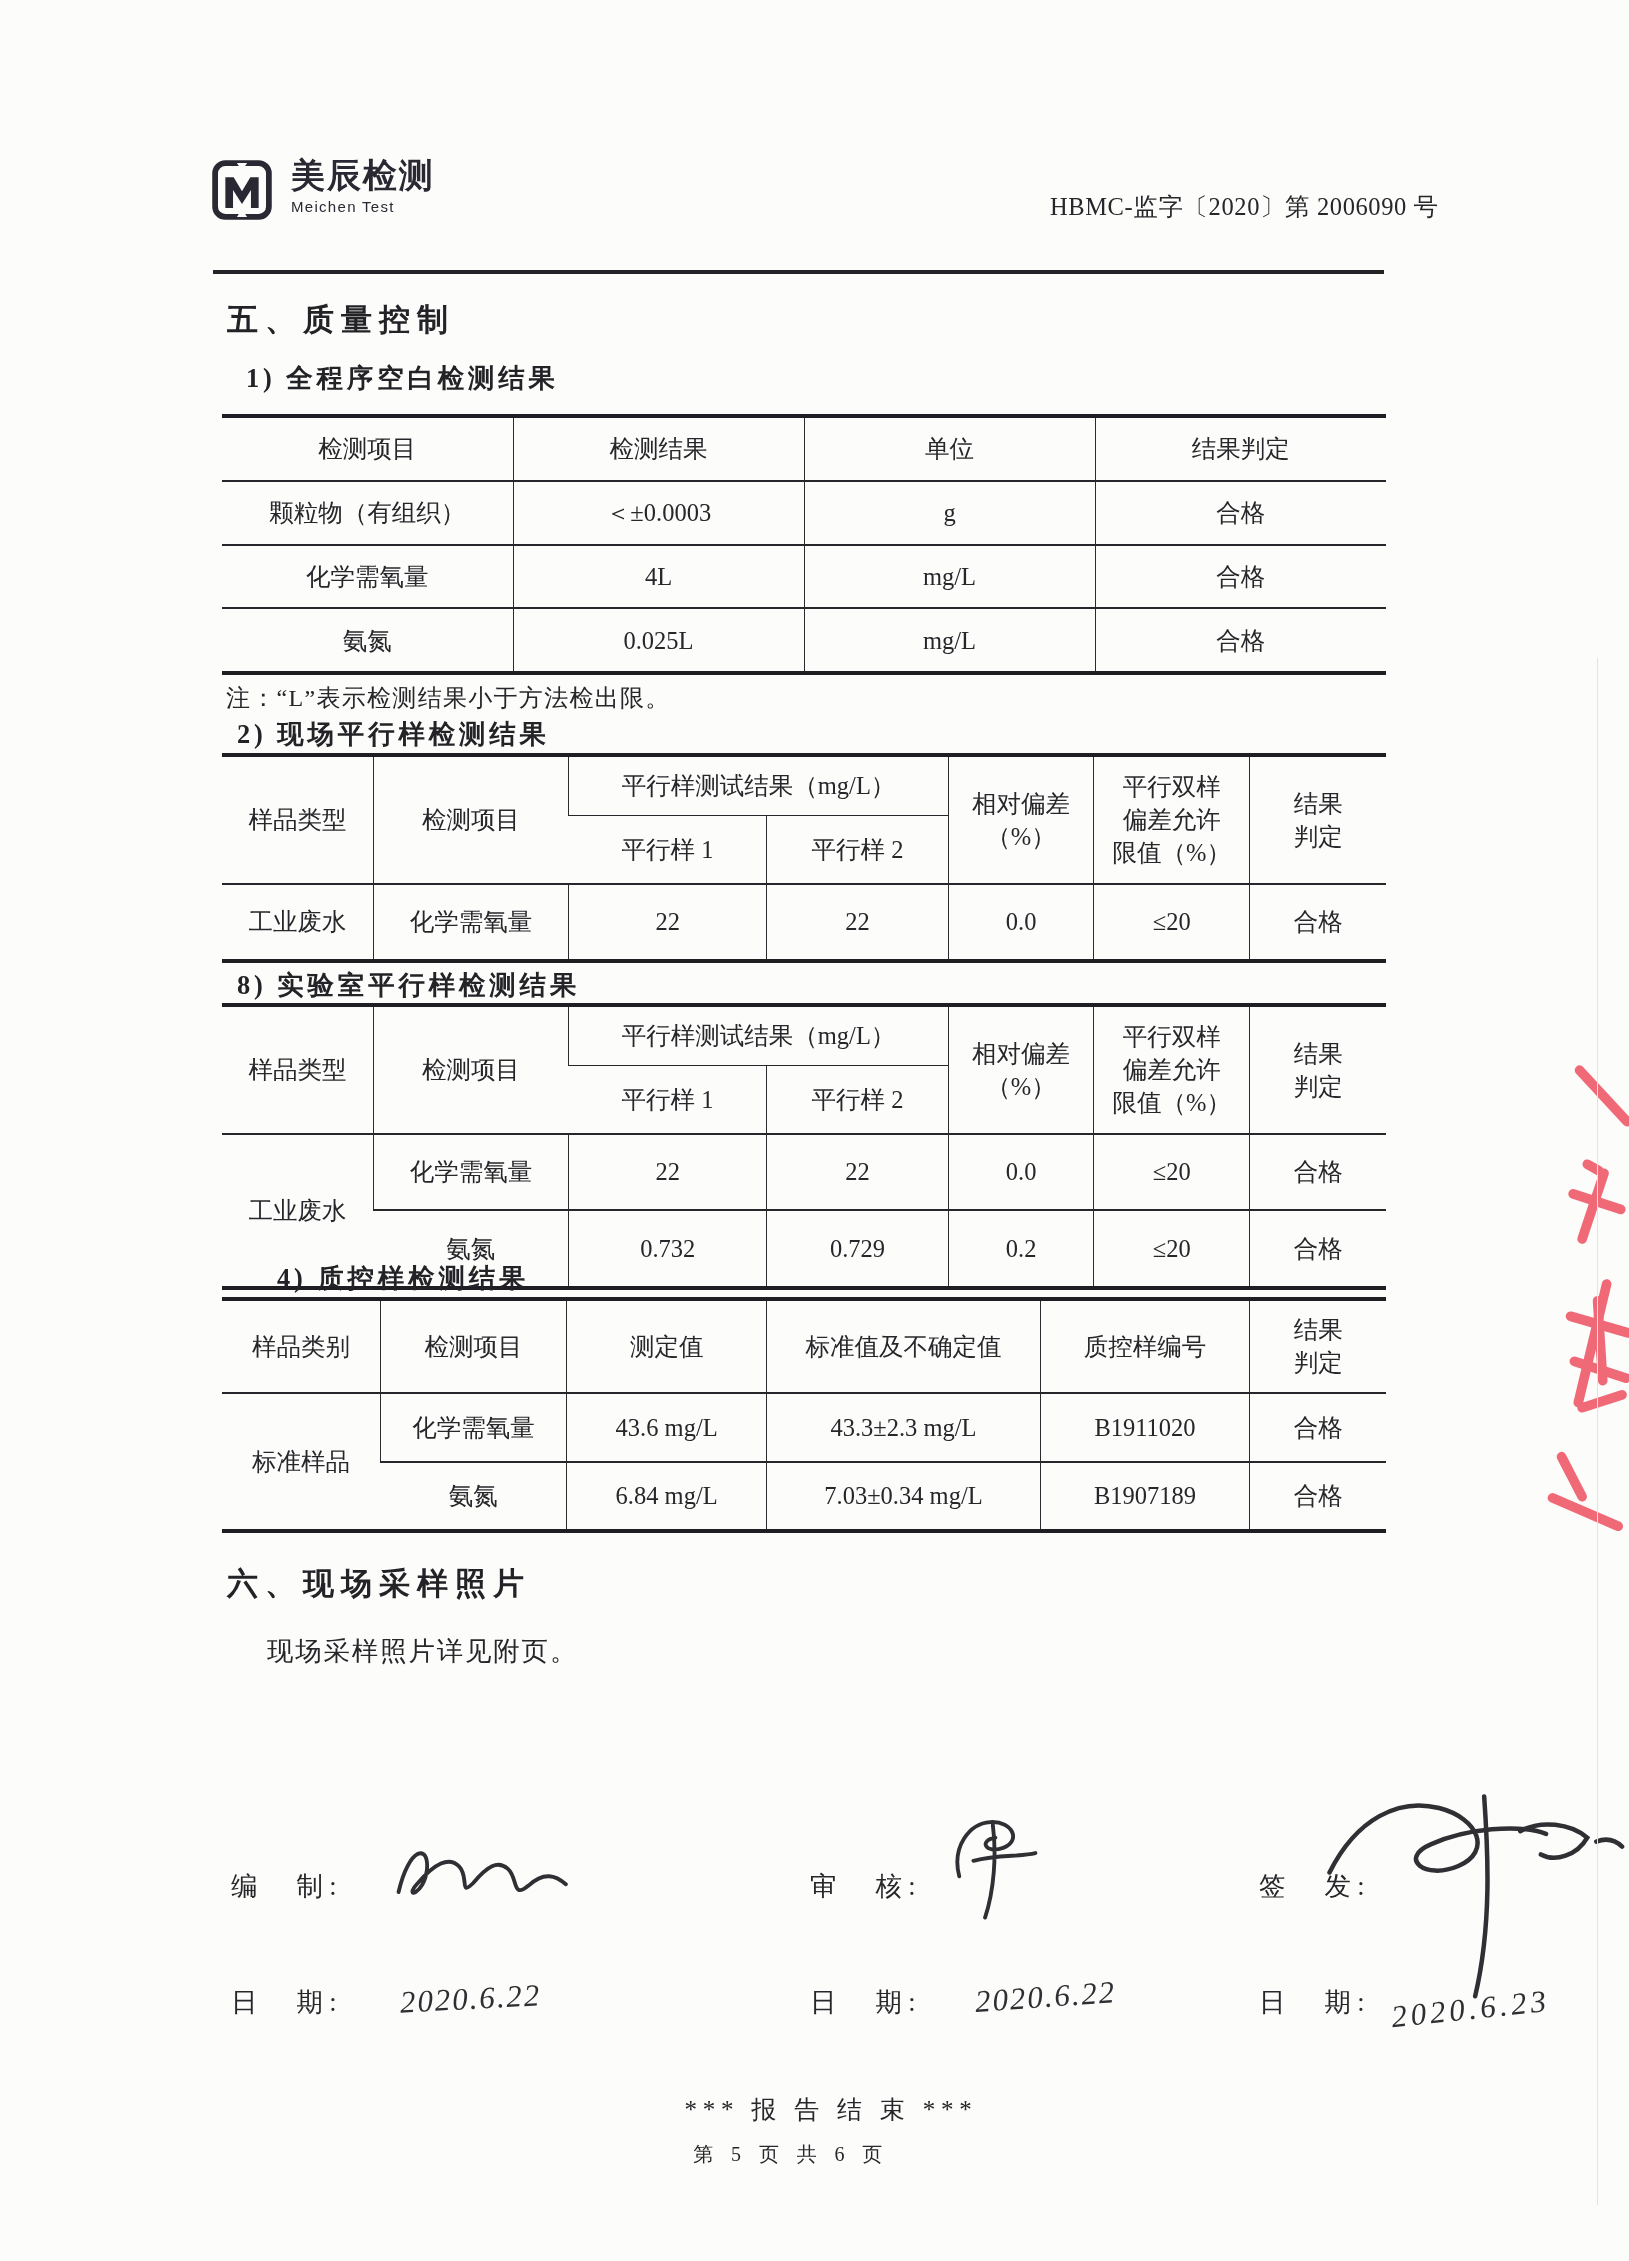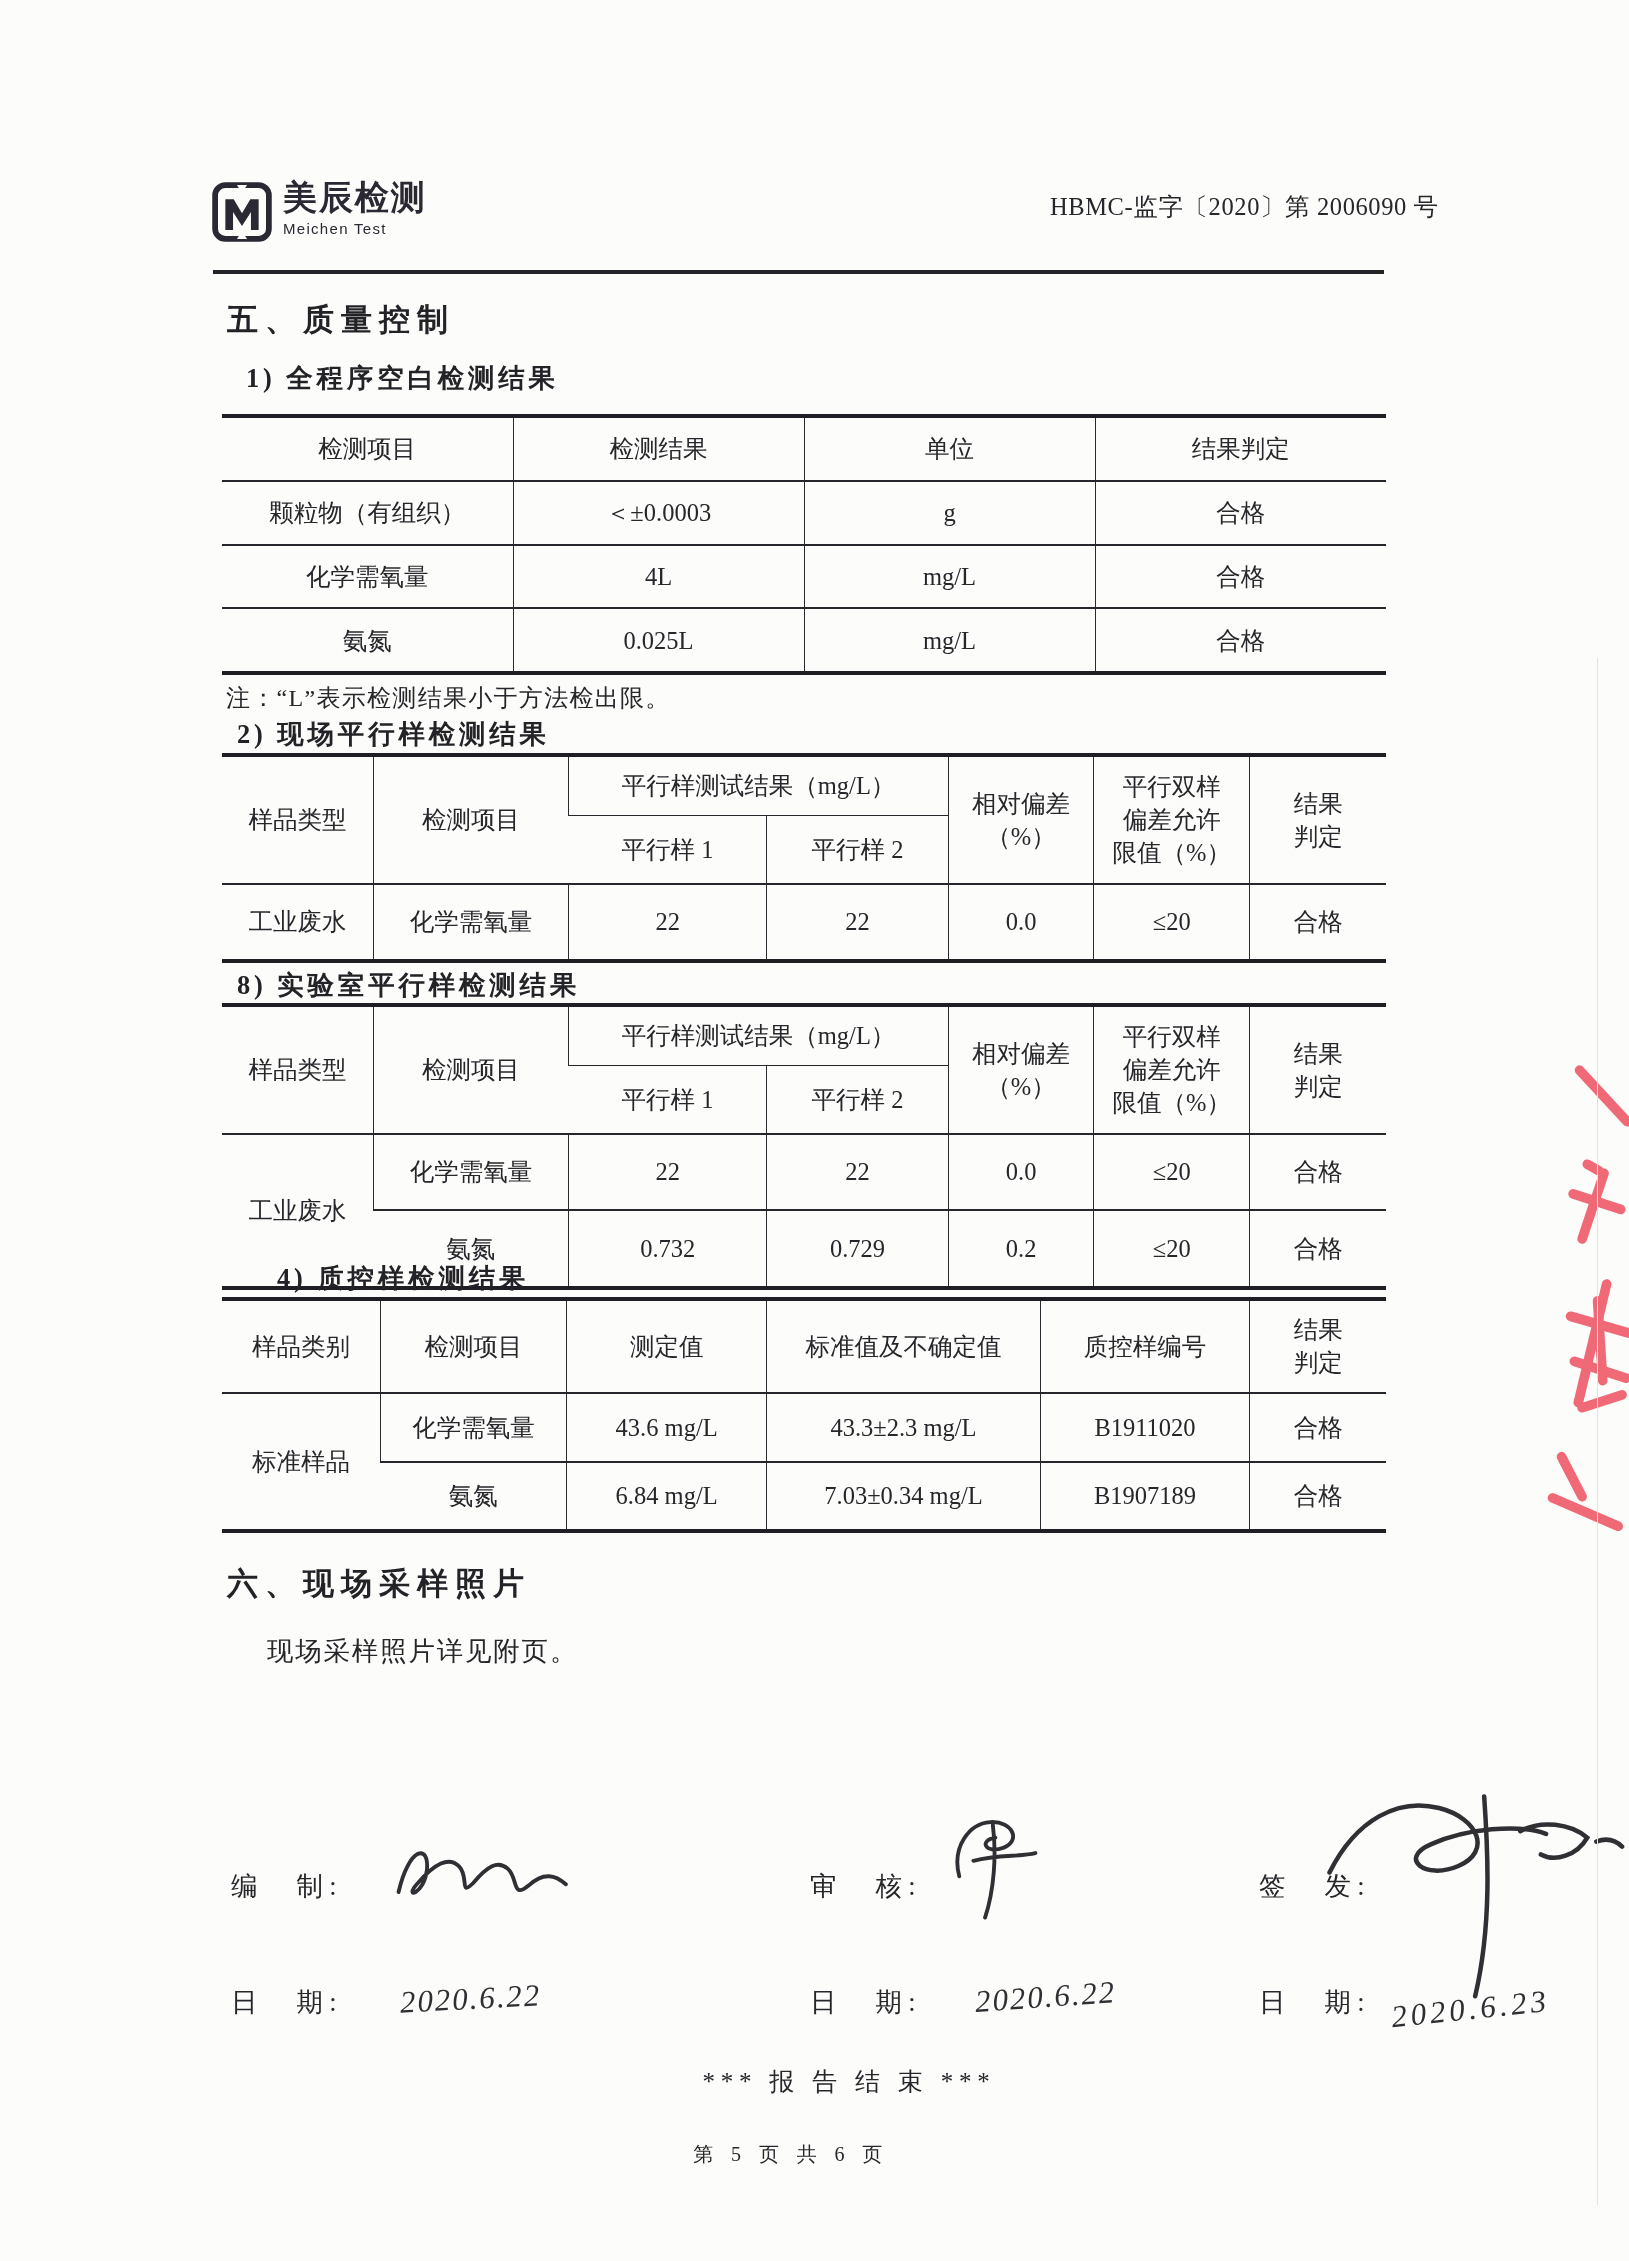--- a/index.html
+++ b/index.html
@@ -8,21 +8,21 @@
     width:1630px;height:2261px;
     background:#fcfcfa;
     overflow:hidden;
     font-family:"Liberation Serif", serif;
     color:#26262b;
   }
   .abs{position:absolute;}
   .pre{white-space:pre-line;}
 
   
-  .logo-wrap{left:211px;top:180px;display:flex;align-items:flex-start;gap:10px;}
+  .logo-wrap{left:211px;top:158px;display:flex;align-items:flex-start;gap:18px;}
   .logo-text-main{font-family:"Liberation Sans", sans-serif;font-weight:bold;font-size:34px;letter-spacing:1.9px;color:#2a2933;line-height:1.05;}
   .logo-text-sub{font-family:"Liberation Sans", sans-serif;font-size:15px;letter-spacing:1.3px;color:#2a2933;margin-top:3.9px;}
   .doc-number{top:190px;left:1050px;font-size:24.5px;letter-spacing:0.6px;}
   .head-rule{left:213px;top:270px;width:1171px;height:3.9px;background:#232328;}
 
   
   .h-main{font-family:"Liberation Sans", sans-serif;font-weight:bold;font-size:31px;letter-spacing:7px;color:#222227;}
   .h-sub{font-weight:bold;font-size:26.4px;letter-spacing:3.9px;color:#222227;}
   .note-line{font-size:24px;letter-spacing:1.3px;}
   .body-line{font-size:26.4px;letter-spacing:1.9px;}
@@ -43,21 +43,21 @@
   .t1 td{height:54px;}
   .t2 .hrow1 th{height:50px;}
   .t2 .hrow2 th{height:59px;}
   .t2 td{height:67px;}
   .t4 th{height:83px;}
   .t4 td{height:59px;}
 
   
   .sig-label{font-size:26.4px;letter-spacing:6.4px;}
   .hand{font-style:italic;font-size:31px;letter-spacing:1.9px;color:#2e2e33;}
-  .center-line{left:222px;width:1164px;text-align:center;}
+  .center-line{left:204px;width:1164px;text-align:center;margin-top:28px;}
   .footer-line{left:0;width:1582px;text-align:center;font-size:20px;letter-spacing:6.4px;}
   .edge-line{left:1597px;top:658px;width:1.3px;height:1547px;background:#e3e3e1;}
   svg{display:block;}
 </style>
 </head>
 <body>
 
 <div class="page">
 
   <div class="abs logo-wrap">

